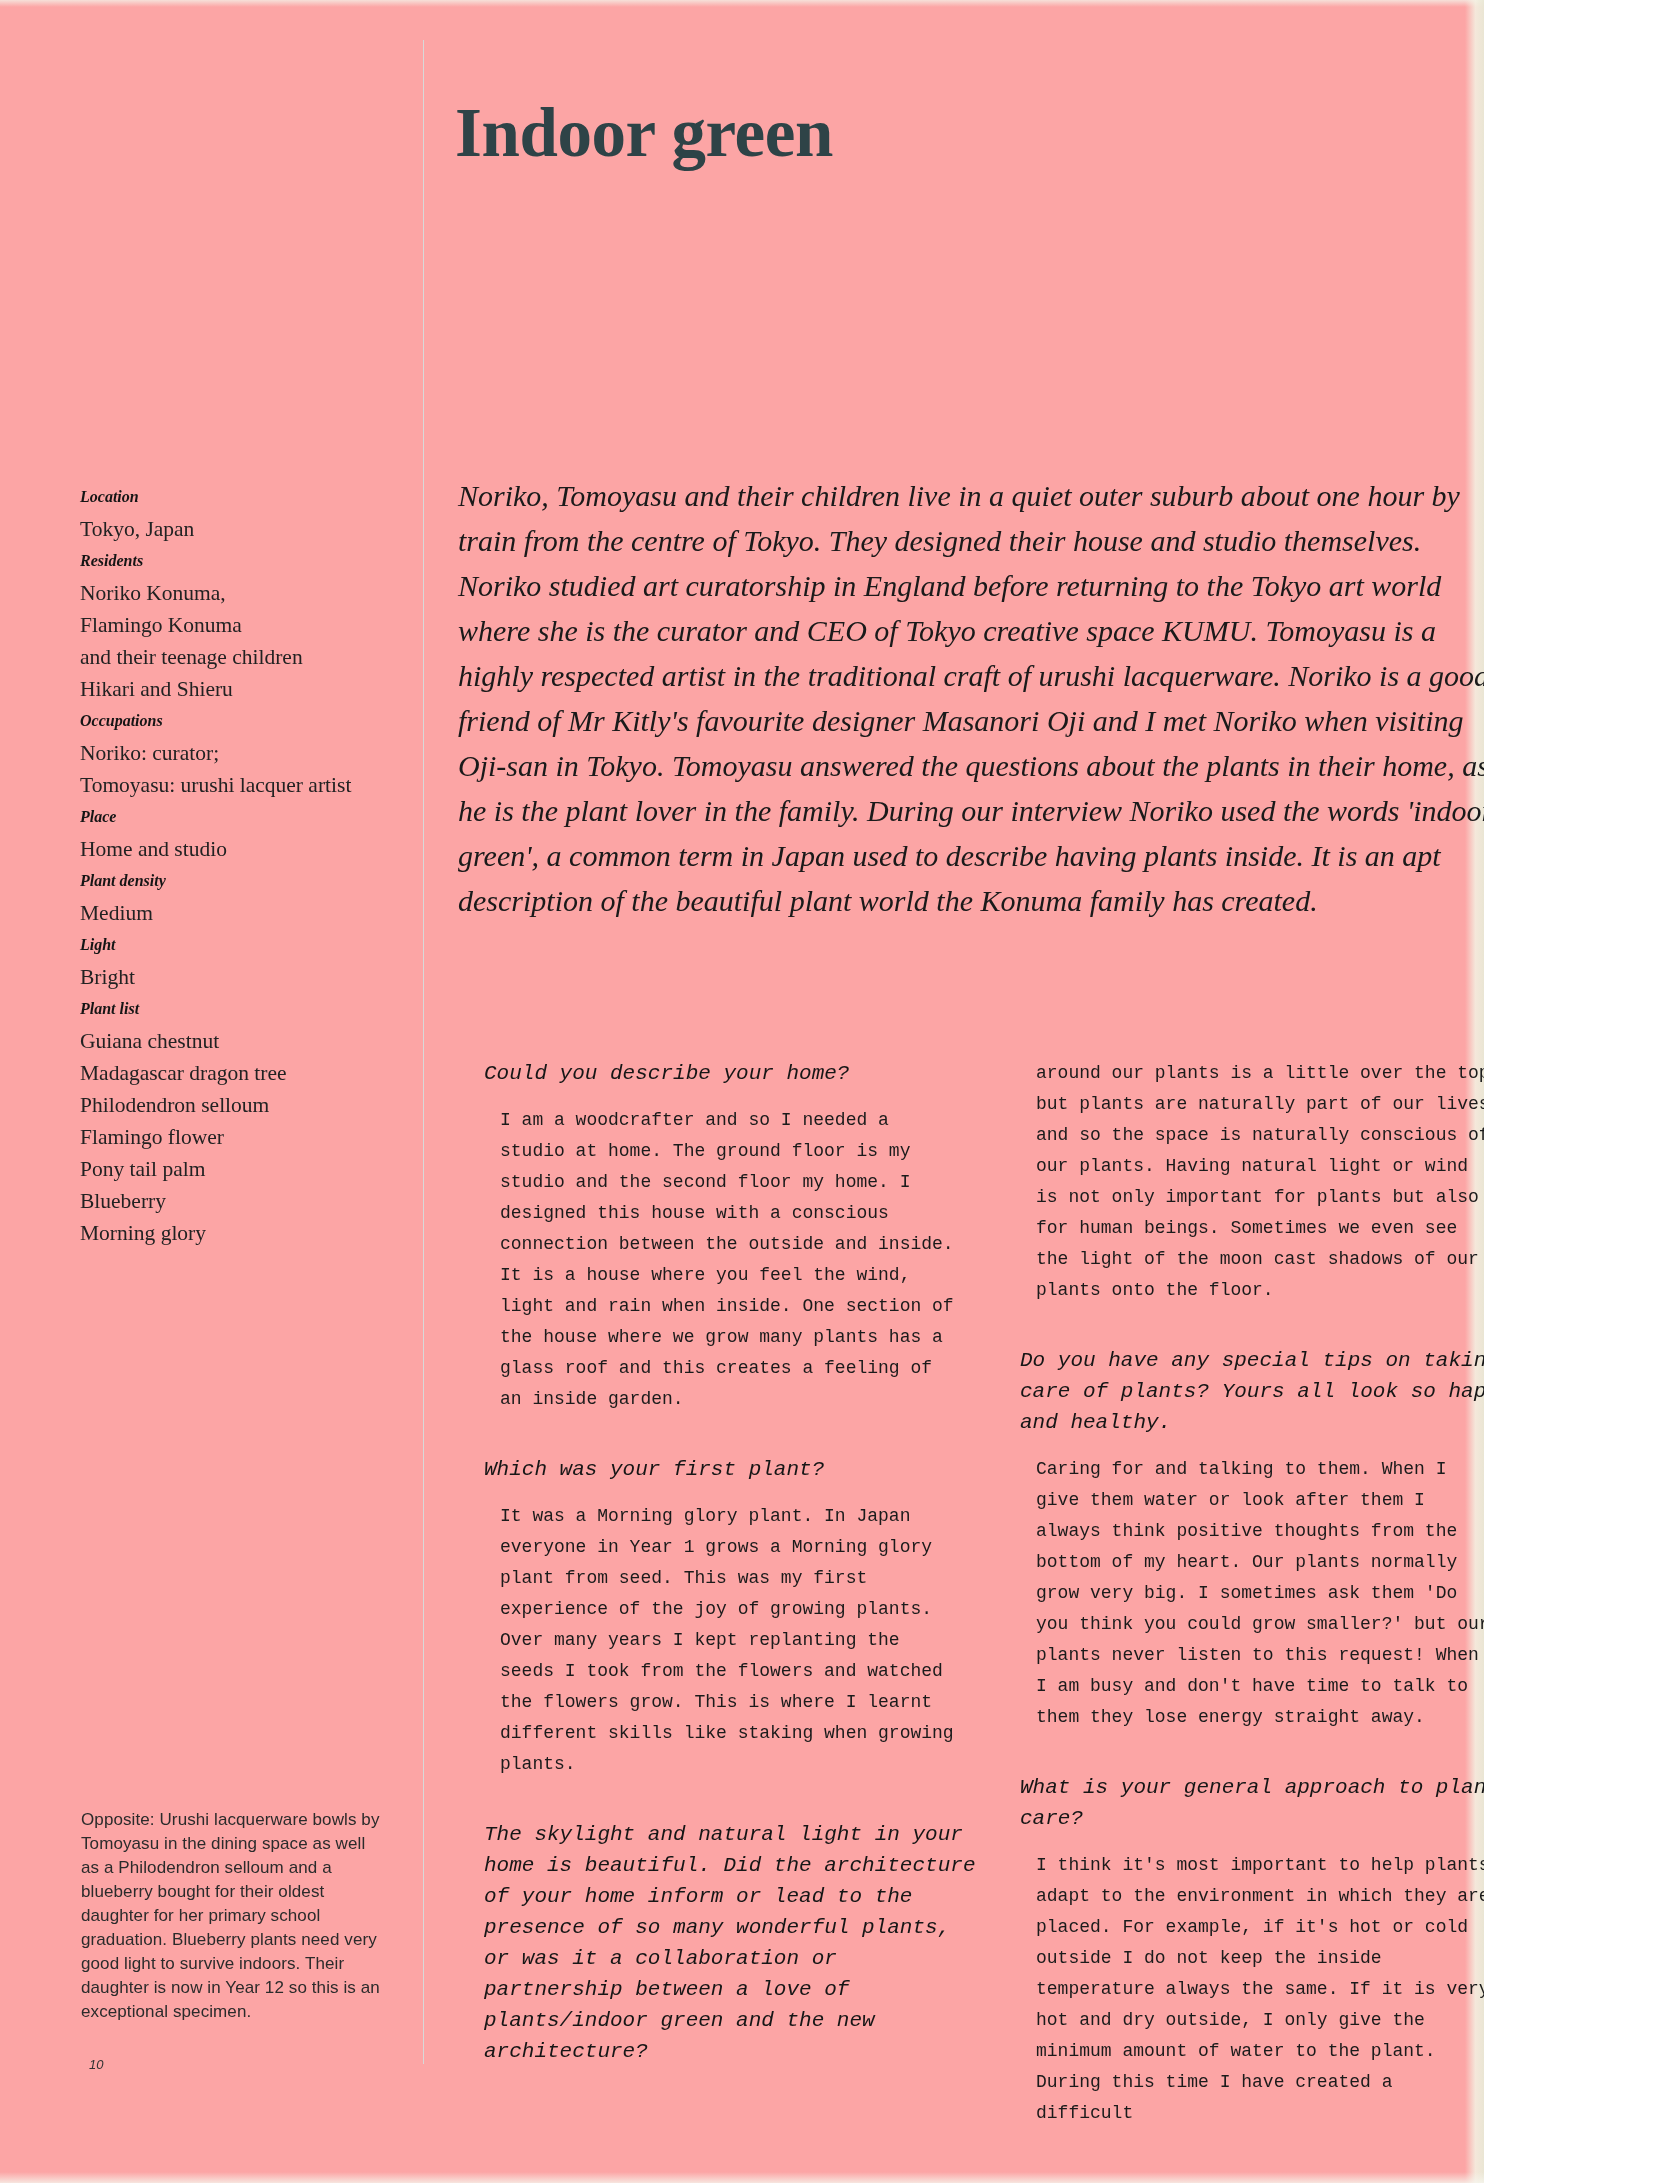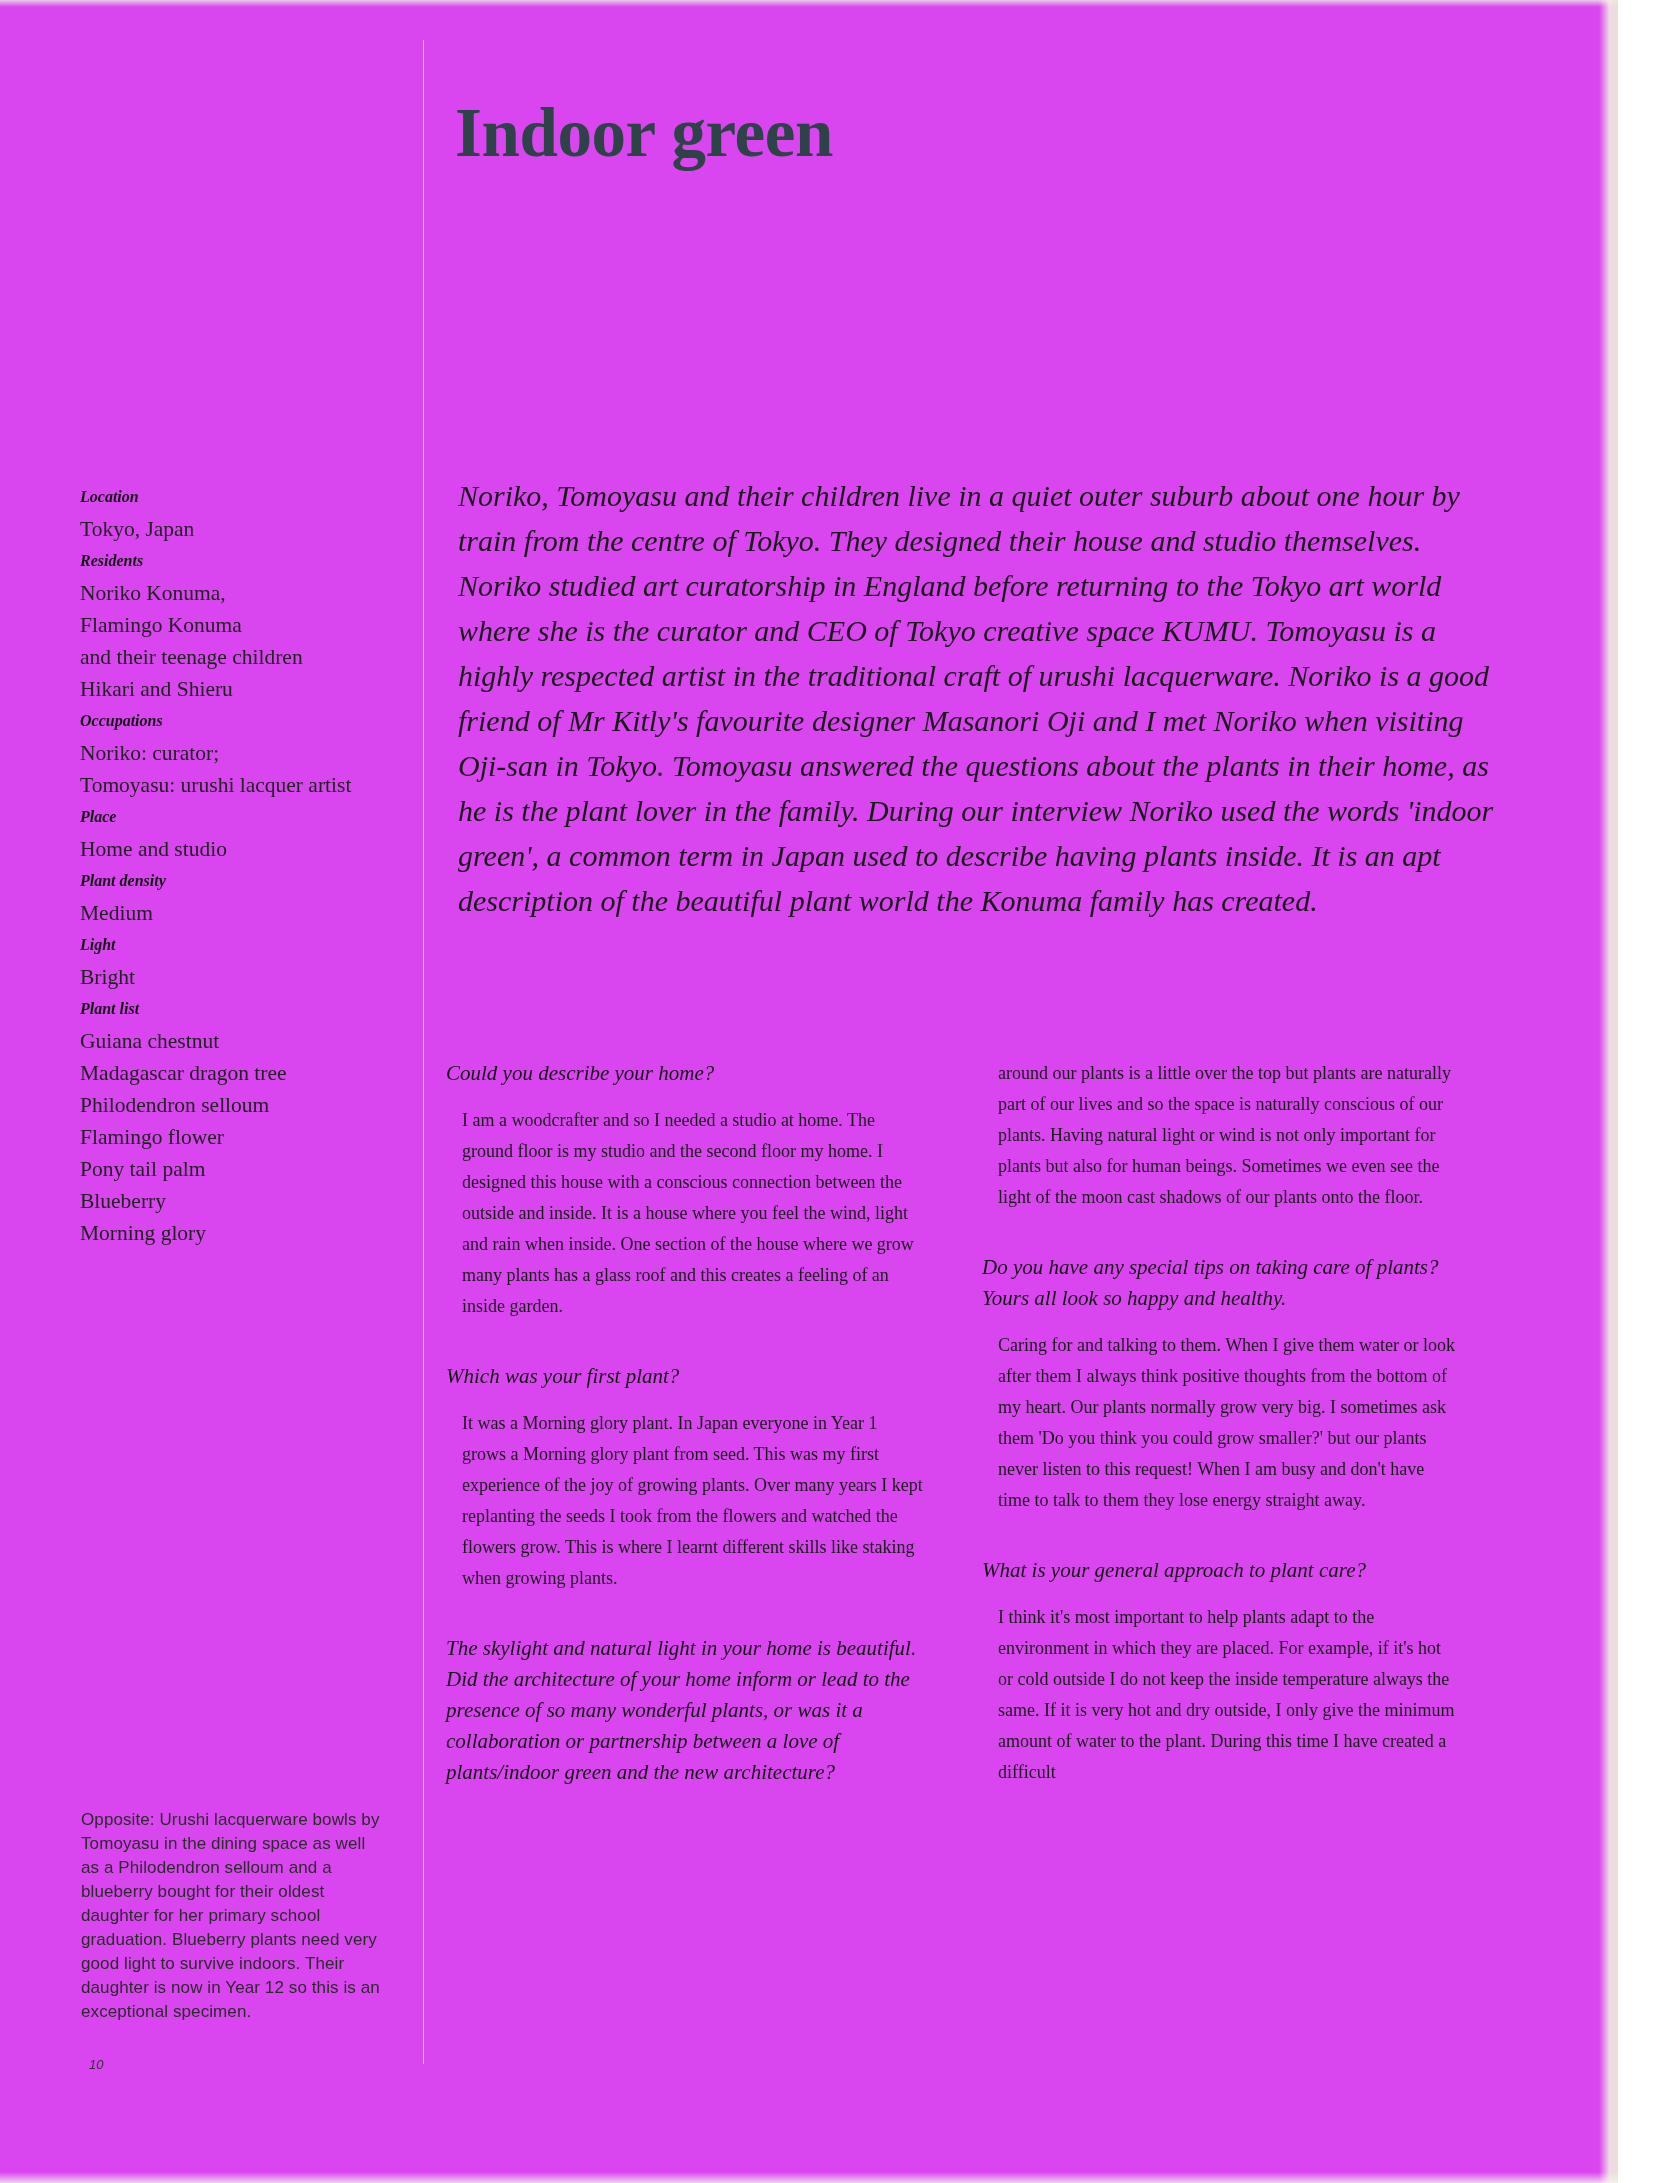--- a/index.html
+++ b/index.html
@@ -4,23 +4,23 @@
 <title>Indoor green</title>
 <style>
   html, body {
     margin: 0;
     padding: 0;
     background: #ffffff;
   }
 
   .page {
     position: relative;
-    width: 1618px;
+    width: 1484px;
     height: 2183px;
-    background: #d946ef;
+    background: #fca5a5;
     overflow: hidden;
     font-family: "Liberation Serif", "DejaVu Serif", serif;
     color: #1c1c1c;
     -webkit-font-smoothing: antialiased;
   }
 
   
   .scan-edge-right {
     position: absolute;
     top: 0;
@@ -127,24 +127,25 @@
     font-style: italic;
     font-size: 30px;
     line-height: 45px;
     color: #1a1a1a;
     text-align: left;
   }
 
   
   .body-columns {
     position: absolute;
-    left: 446px;
+    left: 484px;
     top: 1058px;
     width: 1051px;
     height: 1015px;
+    font-family: Liberation Mono, monospace;
   }
   .col {
     position: absolute;
     top: 0;
     width: 493px;
   }
   .col-left  { left: 0; }
   .col-right { left: 536px; }
 
   .qa { margin: 0 0 39px 0; }

